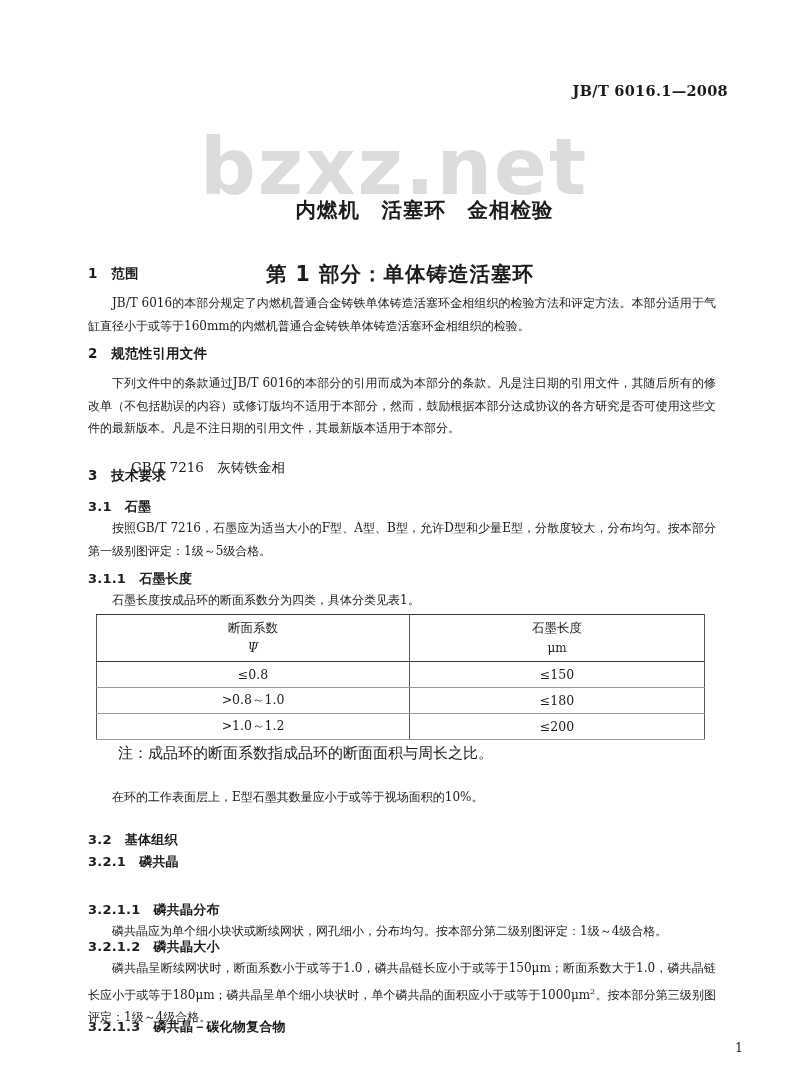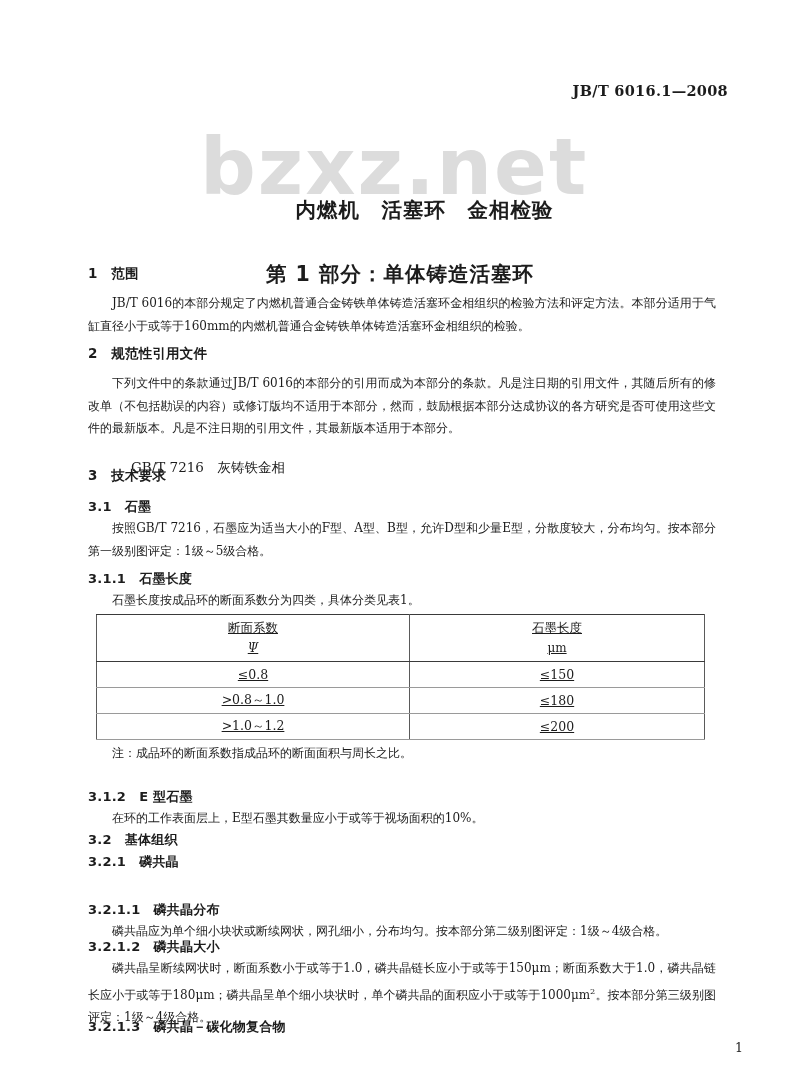--- a/index.html
+++ b/index.html
@@ -119,21 +119,20 @@
     line-height: 20px;
     margin: 0;
     white-space: pre;
   }
   table.spec {
     border-collapse: collapse;
     width: 606px;
     margin: 2px 0 0 8px;
     table-layout: fixed;
     font-family: "DejaVu Serif", "Liberation Serif", serif;
-    text-decoration: underline;
   }
   table.spec td {
     text-align: center;
     font-size: 12.5px;
     padding: 0;
     border-left: 1px solid #5a5a5a;
     border-right: 1px solid #5a5a5a;
     border-top: 1px solid #9a9a9a;
     border-bottom: 1px solid #9a9a9a;
   }
@@ -152,21 +151,21 @@
   }
   table.spec tr.body.last td {
     border-bottom: 1.6px solid #3a3a3a;
   }
   table.spec td.c1 { width: 312px; }
   table.spec td.c2 { width: 294px; }
   .psi { font-style: italic; font-family: "DejaVu Serif", "Liberation Serif", serif; }
 
   p.table-note {
     font-family: "DejaVu Serif", "Liberation Serif", serif;
-    font-size: 12px;
+    font-size: 15px;
     margin: 3px 0 0 0;
     line-height: 20px;
     text-indent: 2em;
     white-space: pre;
   }
 
   .sup { font-size: 0.68em; vertical-align: super; }
 
   .page-number {
     position: absolute;
@@ -243,21 +242,20 @@
           <tr class="body">
             <td class="c1">&gt;1.0～1.2</td>
             <td class="c2">≤200</td>
           </tr>
         </tbody>
       </table>
       <p class="table-note">注：成品环的断面系数指成品环的断面面积与周长之比。</p>
     </div>
 
     <div class="body-block" style="top:786px;">
-      <h3 class="subsec">3.1.2　E 型石墨</h3>
       <p class="para">在环的工作表面层上，E型石墨其数量应小于或等于视场面积的10%。</p>
     </div>
 
     <div class="body-block" style="top:829px;">
       <h3 class="subsec">3.2　基体组织</h3>
     </div>
 
     <div class="body-block" style="top:851px;">
       <h3 class="subsec">3.2.1　磷共晶</h3>
     </div>

